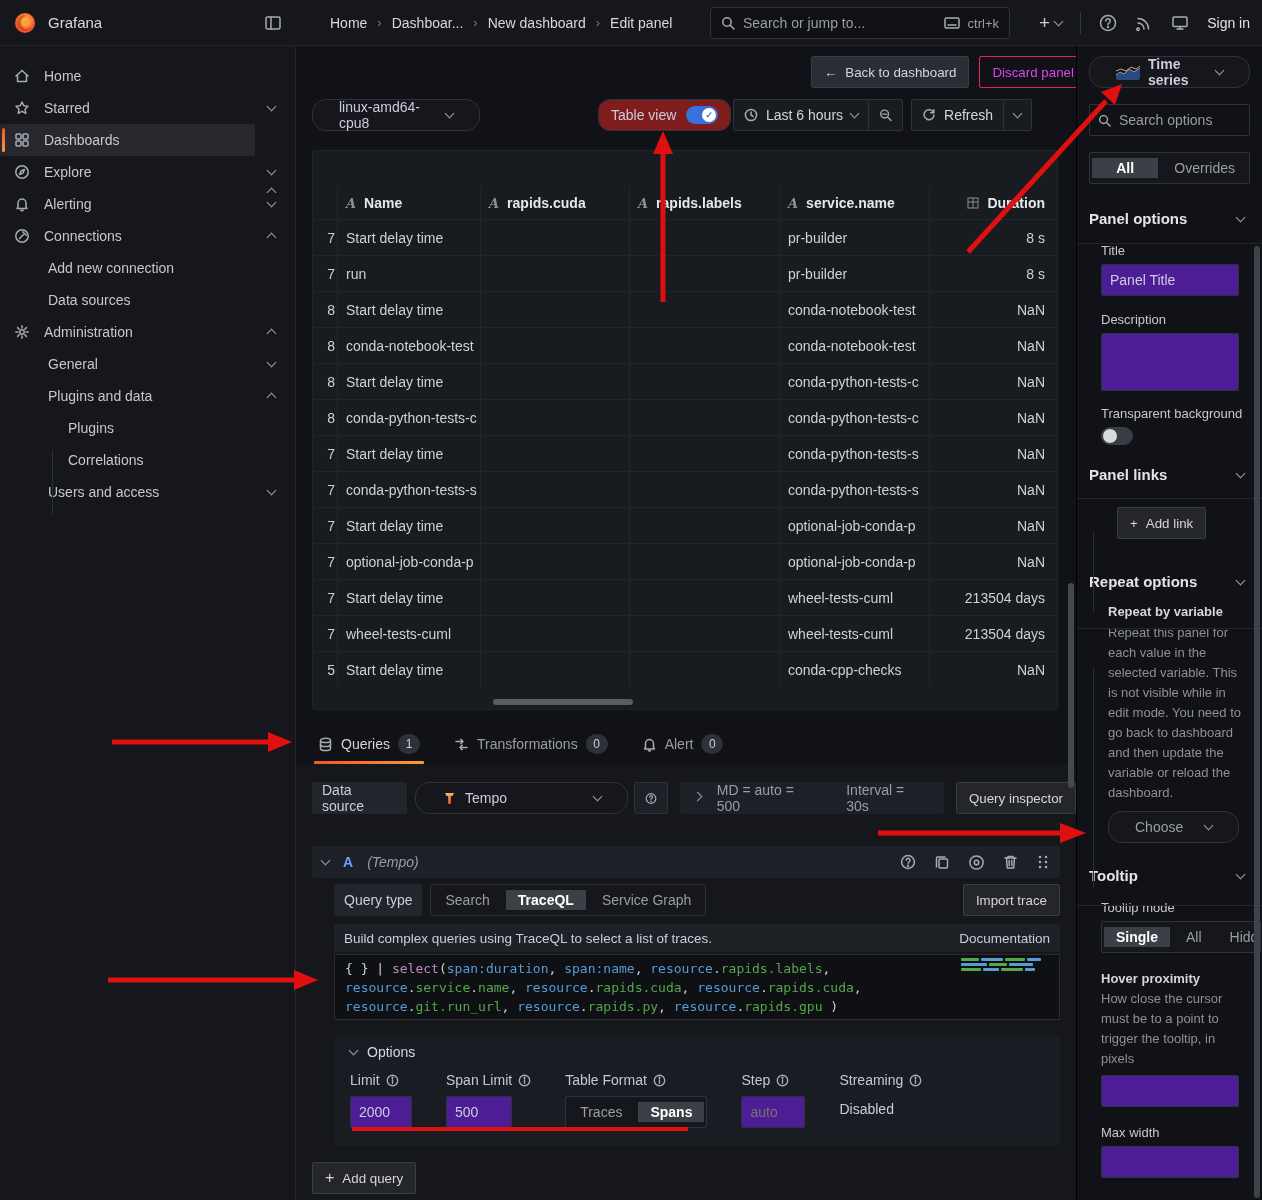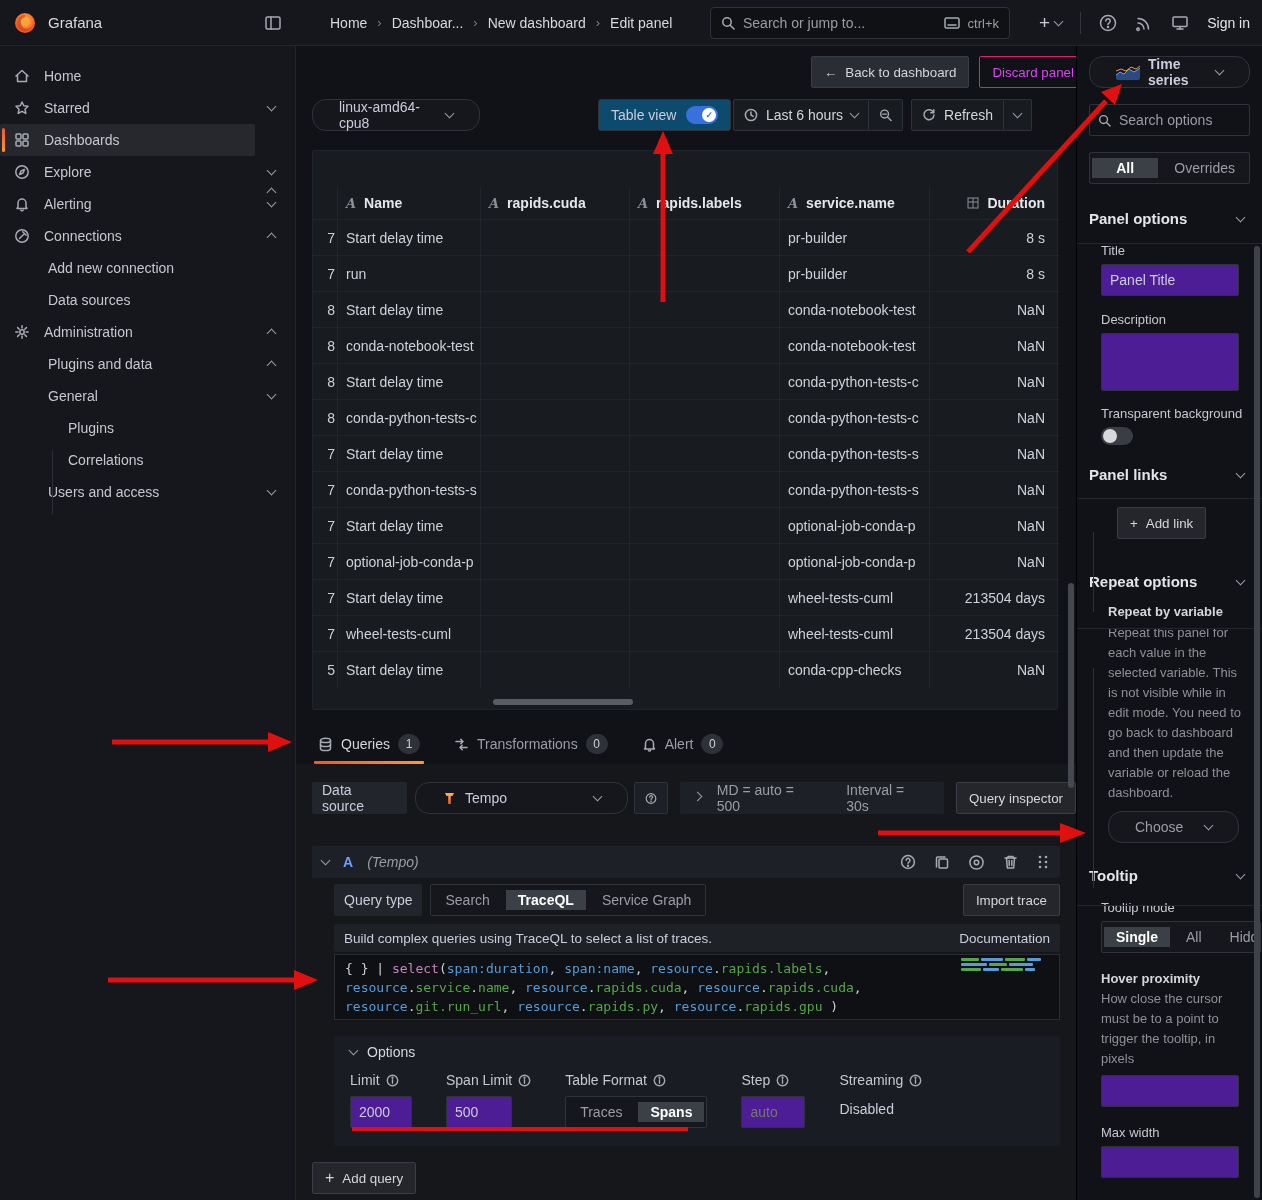--- a/index.html
+++ b/index.html
@@ -70,21 +70,21 @@
   .nav-item.active { background:#26282e; border-radius:2px; margin-right:40px; }
   .nav-item.active::before { content:""; position:absolute; left:2px; top:4px; bottom:4px; width:3px;
              border-radius:2px; background:linear-gradient(#f2562b,#ff9830); }
   .nav-sub { padding-left:48px; }
   .nav-sub2 { padding-left:68px; }
   .subguide { position:absolute; left:52px; top:404px; width:1px; height:64px; background:#2c2f35; }
 
   
   .edit-toolbar { position:absolute; left:312px; top:99px; width:746px; height:32px; }
   .tv-group { position:absolute; left:286px; top:0; display:flex; align-items:center; gap:10px; height:32px;
-             padding:0 12px; background:#0c4a6e; border:1px solid #2f3339; border-radius:3px; }
+             padding:0 12px; background:#7f1d1d; border:1px solid #2f3339; border-radius:12px; }
   .time-group { position:absolute; left:421px; top:0; display:flex; }
   .tg-btn { display:flex; align-items:center; gap:8px; height:32px; padding:0 10px; background:#181b1f;
              border:1px solid #2f3339; color:#d5d6da; cursor:pointer; }
 
   
   .panel { position:absolute; left:312px; top:150px; width:746px; height:560px; background:#181b1f;
            border:1px solid #202329; border-radius:2px; }
   .ttable { position:absolute; left:0; top:36px; width:746px; }
   .thead { display:flex; height:32px; align-items:center; font-weight:700; color:#e6e7ec; }
   .trow { display:flex; height:36px; align-items:center; border-top:1px solid #22252b; color:#d0d1d8; }
@@ -288,26 +288,26 @@
     </div>
     <div class="nav-item">
       <svg class="ic" width="16" height="16" viewBox="0 0 16 16">
           <circle cx="8" cy="8" r="2.2"></circle>
           <path d="M8 1.8 V4 M8 12 V14.2 M1.8 8 H4 M12 8 H14.2 M3.6 3.6 L5.2 5.2 M10.8 10.8 L12.4 12.4 M12.4 3.6 L10.8 5.2 M5.2 10.8 L3.6 12.4"></path>
         </svg>
       <span class="lab">Administration</span>
         <span class="chv up"></span>
     </div>
     <div class="nav-item nav-sub">
+      <span class="lab">General</span>
+        <span class="chv"></span>
+    </div>
+    <div class="nav-item nav-sub">
       <span class="lab">Plugins and data</span>
         <span class="chv up"></span>
-    </div>
-    <div class="nav-item nav-sub">
-      <span class="lab">General</span>
-        <span class="chv"></span>
     </div>
     <div class="nav-item nav-sub2">
       <span class="lab">Plugins</span>
     </div>
     <div class="nav-item nav-sub2">
       <span class="lab">Correlations</span>
     </div>
     <div class="nav-item nav-sub">
       <span class="lab">Users and access</span>
         <span class="chv"></span>

